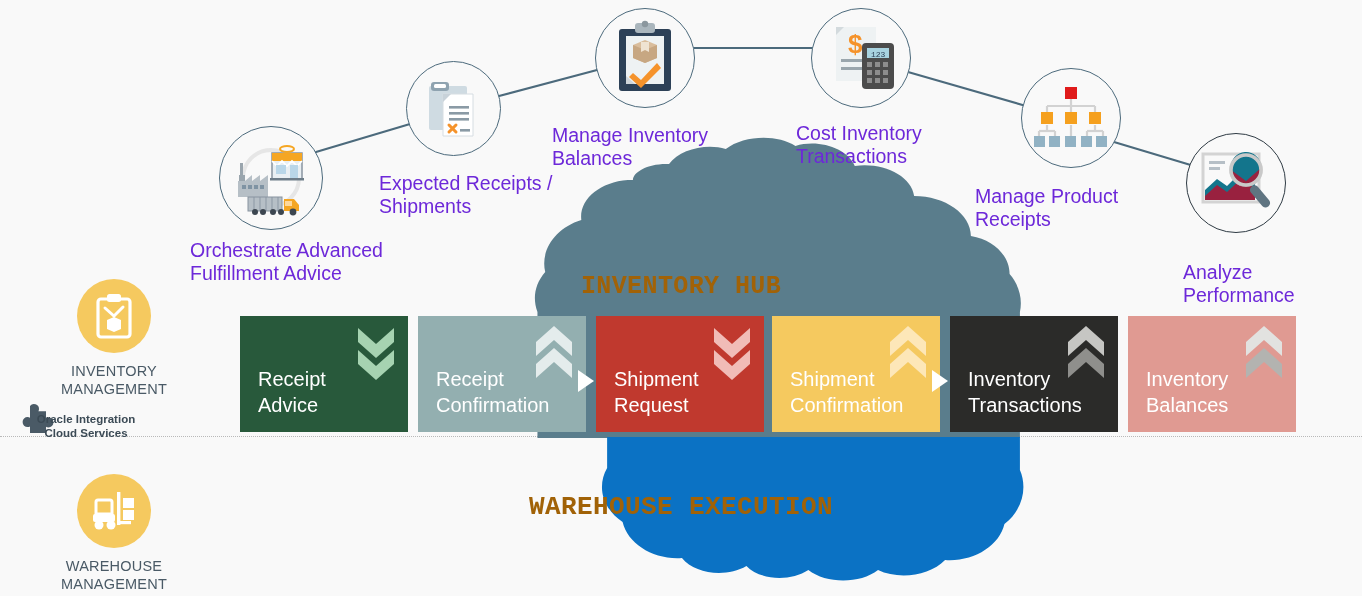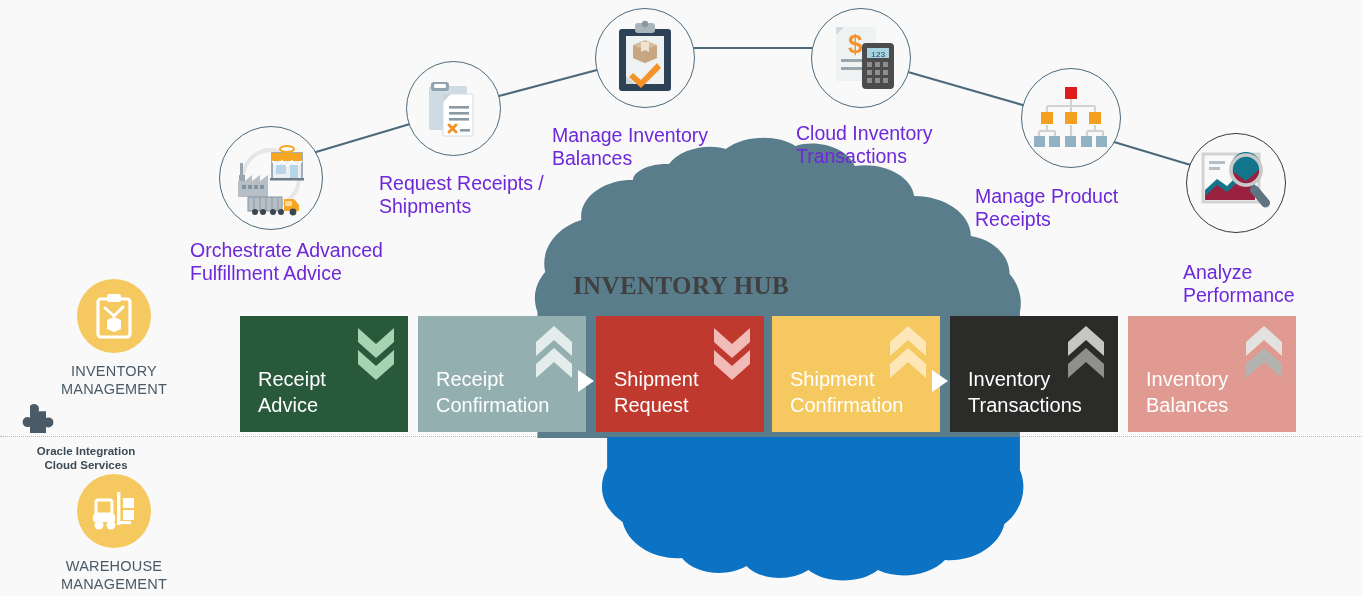--- a/index.html
+++ b/index.html
@@ -57,24 +57,24 @@
     color: #6d28d9;
     font-size: 19.5px;
     line-height: 1.18;
     font-family: "Liberation Sans", sans-serif;
     white-space: pre-line;
   }
 
   
   .cloud-label {
     position: absolute;
-    color: #404040;
+    color: #a16207;
     font-weight: bold;
     letter-spacing: 0.4px;
-    font-family: Liberation Serif, serif;
+    font-family: Liberation Mono, monospace;
   }
   #hub-label {
     left: 0; top: 272px;
     width: 1362px;
     text-align: center;
     font-size: 25px;
   }
   #we-label {
     left: 0; top: 492px;
     width: 1362px;
@@ -126,21 +126,21 @@
     text-align: center;
     color: #4a5a66;
     font-size: 14.5px;
     line-height: 1.25;
     white-space: pre-line;
     letter-spacing: 0.2px;
   }
   #oic-label {
     position: absolute;
     left: 0px;
-    top: 444px;
+    top: 412px;
     width: 172px;
     text-align: center;
     color: #3b4a55;
     font-size: 11.5px;
     font-weight: bold;
     line-height: 1.25;
     white-space: pre-line;
   }
   #oic-icon {
     position: absolute;
@@ -205,20 +205,21 @@
       <line x1="694" y1="48" x2="813" y2="48"></line>
       <line x1="908" y1="72" x2="1026" y2="106"></line>
       <line x1="1114" y1="142" x2="1194" y2="166"></line>
     </g>
   </svg>
 
   <div id="dotted-sep"></div>
 
   <div id="cloudlabels" style="position:absolute;left:0;top:0;width:1362px;height:596px;">
     <div class="cloud-label" id="hub-label">INVENTORY HUB</div>
+    <div class="cloud-label" id="we-label">WAREHOUSE EXECUTION</div>
   </div>
 
   <div id="cards-layer" style="position:absolute;left:4px;top:0;width:1352px;height:596px;">
 
     <div class="card" style="left:236px;width:168px;background:#28593b;">
       <svg class="chev" viewBox="0 0 44 56">
         <path d="M4 4 L22 20 L40 4 L40 18 L22 34 L4 18 Z" fill="#a6d3b1"></path>
         <path d="M4 26 L22 42 L40 26 L40 40 L22 56 L4 40 Z" fill="#a6d3b1"></path>
       </svg>
       <div class="card-text" style="color:#ffffff;">Receipt
@@ -343,21 +344,21 @@
             <rect x="32" y="40" width="20" height="2.6"></rect>
             <rect x="32" y="46" width="20" height="2.6"></rect>
           </g>
           <g stroke="#f5932b" stroke-width="3" stroke-linecap="round">
             <line x1="32" y1="53" x2="39" y2="60"></line>
             <line x1="39" y1="53" x2="32" y2="60"></line>
           </g>
           <rect x="43" y="57" width="10" height="2.6" fill="#8a9aa5"></rect>
         </svg>
       </div>
-      <div class="node-label" style="left:379px;top:172px;width:230px;">Request Receipts /
+      <div class="node-label" style="left:379px;top:172px;width:230px;">Expected Receipts /
 Shipments</div>
     </div>
 
     <div class="node">
       <div class="node-circle" style="left:595px;top:8px;width:100px;height:100px;">
         <svg width="76" height="78" viewBox="0 0 76 78">
           <rect x="12" y="10" width="52" height="62" rx="3" fill="#2d4157"></rect>
           <rect x="19" y="17" width="38" height="48" fill="#eef2f3"></rect>
           <rect x="28" y="4" width="20" height="10" rx="3" fill="#aab6bd"></rect>
           <circle cx="38" cy="5" r="3.2" fill="#8b979e"></circle>
@@ -394,21 +395,21 @@
             <rect x="61" y="43" width="5" height="5"></rect>
             <rect x="45" y="51" width="5" height="5"></rect>
               <rect x="53" y="51" width="5" height="5"></rect>
             <rect x="61" y="51" width="5" height="5"></rect>
             <rect x="45" y="59" width="5" height="5"></rect>
               <rect x="53" y="59" width="5" height="5"></rect>
             <rect x="61" y="59" width="5" height="5"></rect>
           </g>
         </svg>
       </div>
-      <div class="node-label" style="left:796px;top:122px;width:220px;">Cloud Inventory
+      <div class="node-label" style="left:796px;top:122px;width:220px;">Cost Inventory
 Transactions</div>
     </div>
 
     <div class="node">
       <div class="node-circle" style="left:1021px;top:68px;width:100px;height:100px;">
         <svg width="74" height="66" viewBox="0 0 74 66">
           <g stroke="#d2d2d2" stroke-width="2.2" fill="none">
             <line x1="37" y1="13" x2="37" y2="21"></line>
             <line x1="13" y1="21" x2="61" y2="21"></line>
             <line x1="13" y1="21" x2="13" y2="27"></line>

